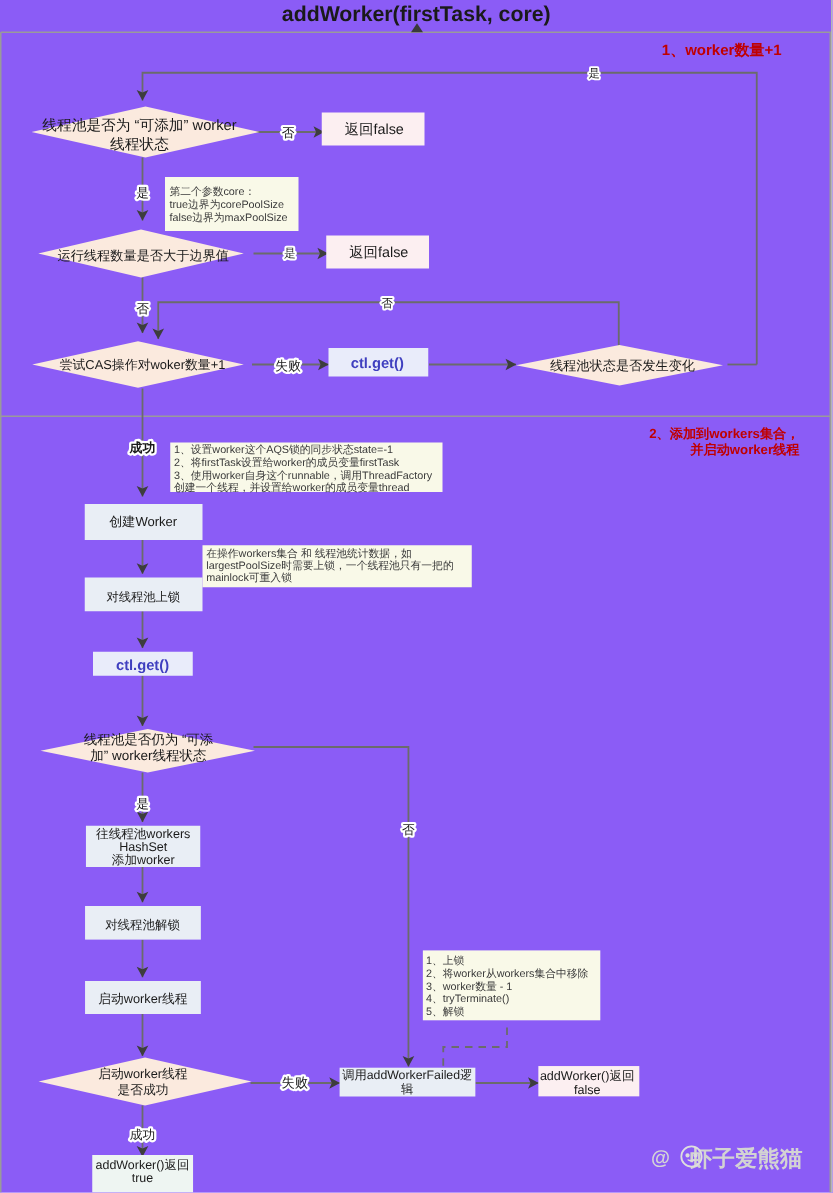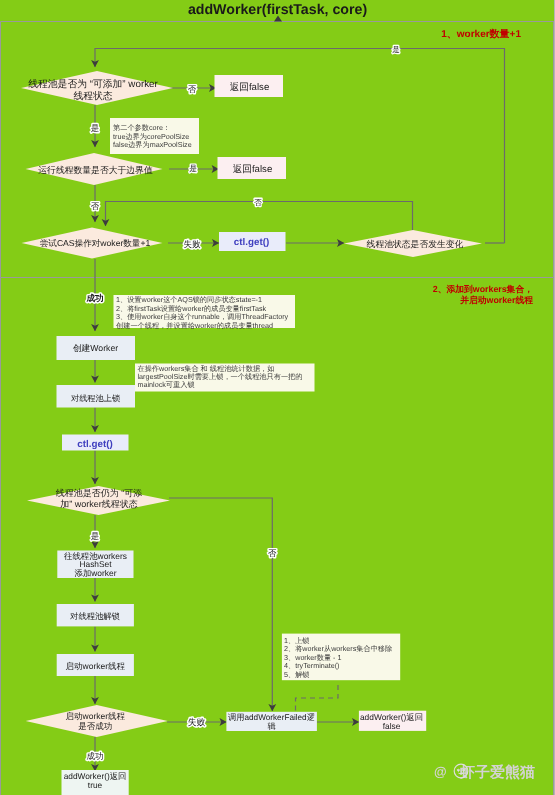--- a/index.html
+++ b/index.html
@@ -1,20 +1,20 @@
 <!DOCTYPE html>
 <html><head>
 <meta charset="utf-8">
 <title>addWorker(firstTask, core)</title>
 <style>
   html,body{margin:0;padding:0;background:#ffffff;}
   *{-webkit-font-smoothing:antialiased;text-rendering:geometricPrecision;}
   body{width:555px;height:795px;overflow:hidden;
        font-family:"Liberation Sans","DejaVu Sans",sans-serif;}
-  #root{position:relative;width:555px;height:795px;background:#84cc16;}
+  #root{position:relative;width:555px;height:795px;background:#8b5cf6;}
   #chart{position:absolute;left:0;top:0;width:555px;height:795px;}
   .ttl{position:absolute;left:0;top:0;width:555px;text-align:center;
        font-weight:bold;font-size:14.2px;color:#1a1a1a;line-height:18px;padding-top:1px;}
   text{font-family:"Liberation Sans","DejaVu Sans",sans-serif;}
 </style>
 </head>
 <body>
 
 <div id="root">
   <div class="ttl">addWorker(firstTask, core)</div>

